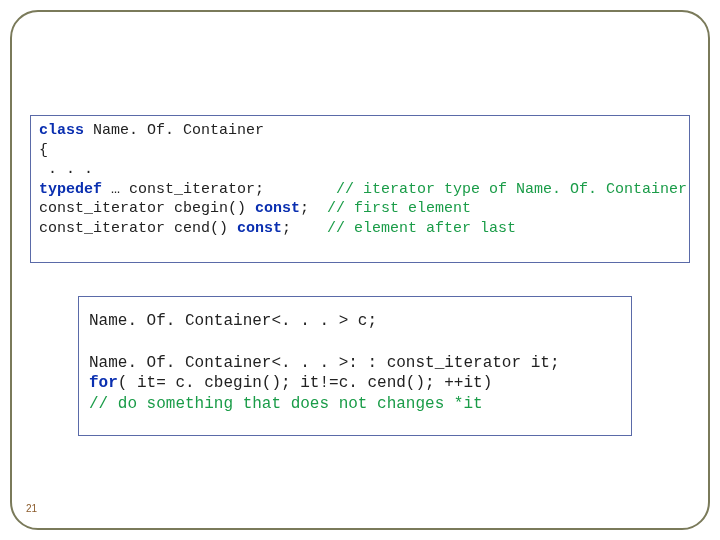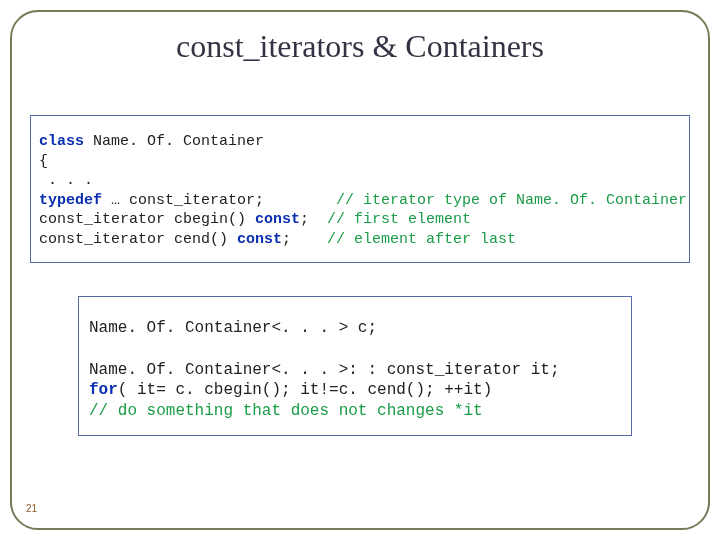--- a/index.html
+++ b/index.html
@@ -38,55 +38,54 @@
   }
   .codebox {
     position: absolute;
     border: 1px solid #5a6aa8;
     background: #ffffff;
     box-sizing: border-box;
     font-family: Consolas, "Courier New", monospace;
     font-size: 15px;
     line-height: 1.3;
     color: #222222;
-    padding: 16px 8px;
+    padding: 5px 8px;
     white-space: pre;
   }
   .box1 {
     top: 115px;
     left: 30px;
     width: 660px;
     height: 148px;
   }
   .box2 {
     top: 296px;
     left: 78px;
     width: 554px;
     height: 140px;
     font-size: 16px;
-    padding: 21px 10px;
+    padding: 14px 10px;
   }
   .kw { color: #0a2fb0; font-weight: bold; }
   .cm { color: #1a9c48; }
   .page-num {
     position: absolute;
     left: 26px;
     bottom: 26px;
     font-family: Arial, sans-serif;
     font-size: 10px;
     color: #8a5a2a;
   }
 </style>
 </head>
 <body>
 
 <div class="slide">
   <div class="frame"></div>
 
-  <div class="title">const_iterators &amp; Containers</div>
 
   <div class="codebox box1"><span class="kw">class</span><span> Name. Of. Container</span>
 <span>{</span>
 <span> . . . </span>
 <span class="kw">typedef</span><span> … const_iterator;        </span><span class="cm">// iterator type of Name. Of. Container</span>
 <span>const_iterator cbegin() </span><span class="kw">const</span><span>;  </span><span class="cm">// first element</span>
 <span>const_iterator cend() </span><span class="kw">const</span><span>;    </span><span class="cm">// element after last</span></div>
 
   <div class="codebox box2"><span>Name. Of. Container&lt;. . . &gt; c;</span>
 <span></span>

